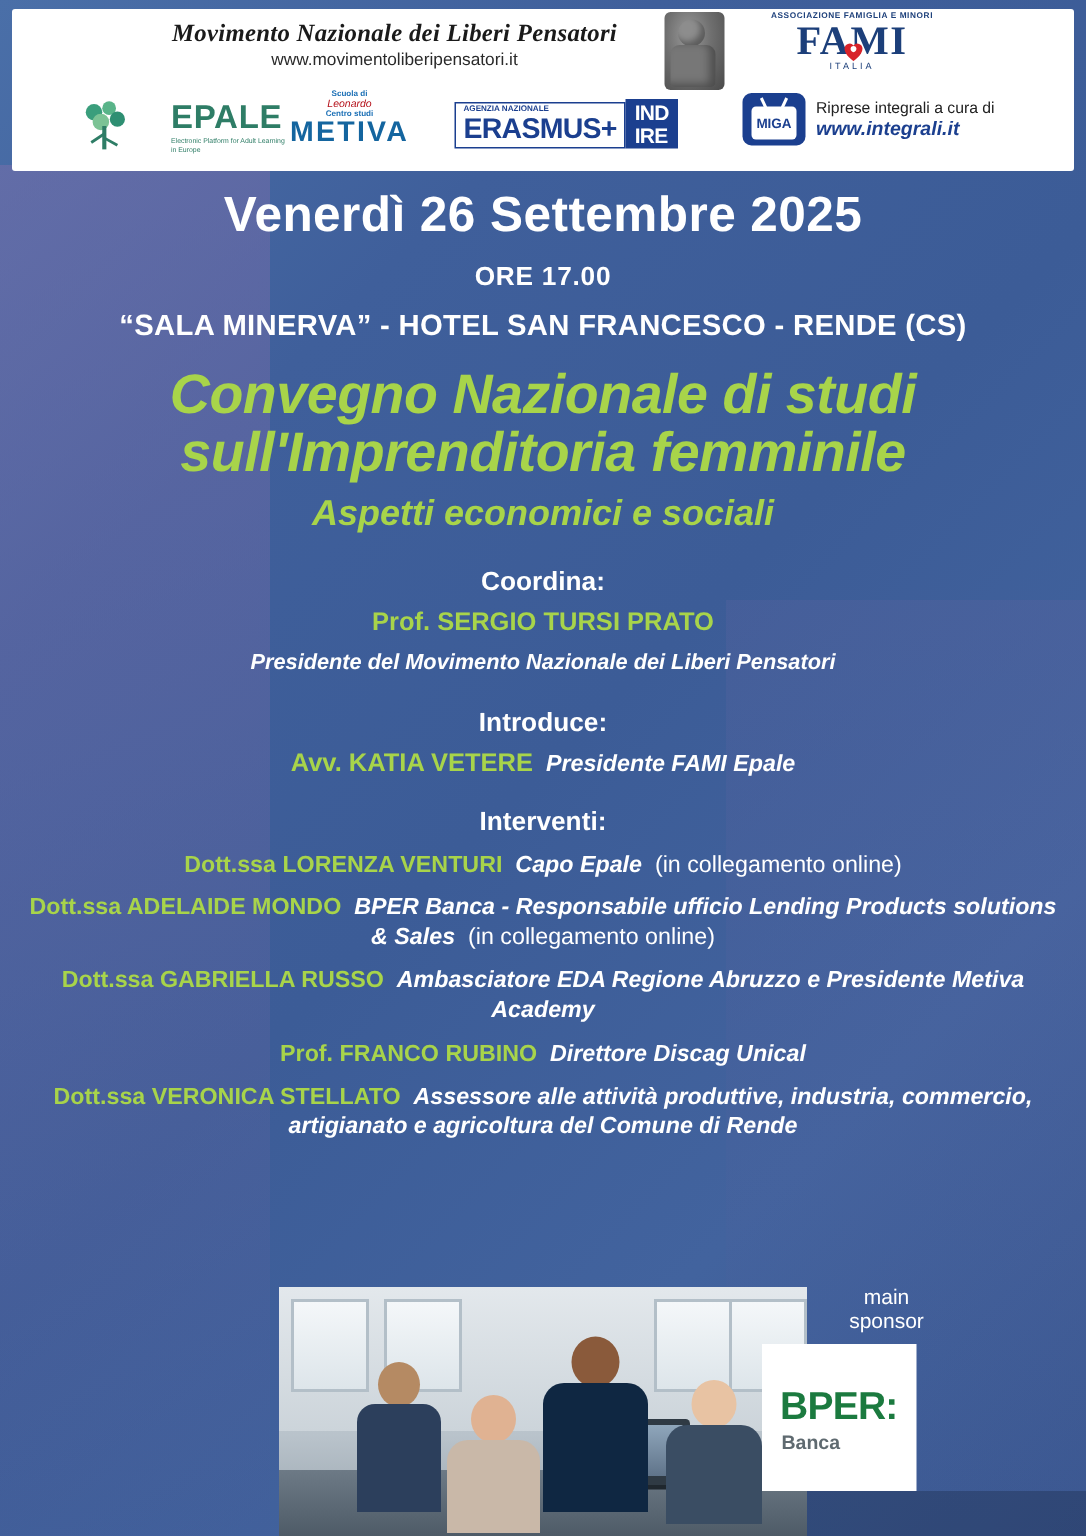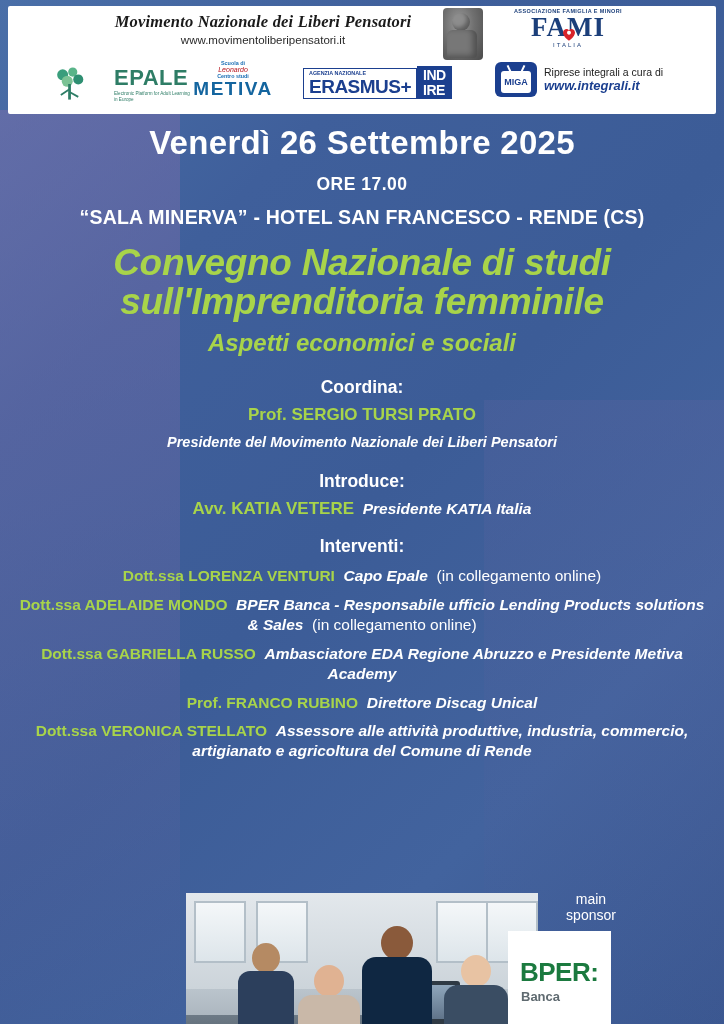--- a/index.html
+++ b/index.html
@@ -158,21 +158,21 @@
   .green { color: #a8d44a; font-weight: bold; }
   .wi { color: #ffffff; font-weight: bold; font-style: italic; }
   .wn { color: #ffffff; font-weight: normal; }
   .role-it { font-style: italic; font-weight: bold; color: #ffffff; }
   .sub-italic { font-size: 14.5px; font-style: italic; font-weight: bold; color: #ffffff; }
 
   .interventi { margin-top: 16px; }
   .iv { margin-top: 9px; font-size: 15.5px; padding: 0 18px; line-height: 1.28; }
 
   
-  .bottom { position: absolute; left: 0; right: 0; bottom: 0; height: 131px; z-index: 4; }
+  .bottom { position: absolute; left: 0; right: 0; bottom: 0; height: 166px; z-index: 4; }
   .photo {
     position: absolute; left: 186px; top: 0; width: 352px; height: 180px;
     overflow: hidden;
     background: linear-gradient(180deg,#cfd6dc 0%,#b9c3cb 55%,#8e9aa4 100%);
   }
   .ph-wall {
     position:absolute; left:0; top:0; right:0; height:96px;
     background: linear-gradient(180deg,#e3e8ec,#ccd4da);
   }
   .ph-win {
@@ -323,21 +323,21 @@
       <div class="line">
         <span class="green" style="font-size:17px;">Prof. SERGIO TURSI PRATO</span>
       </div>
       <div class="line sub-italic">Presidente del Movimento Nazionale dei Liberi Pensatori</div>
     </div>
 
     <div class="sec">
       <div class="sec-head">Introduce:</div>
       <div class="line">
         <span class="green" style="font-size:17px;">Avv. KATIA VETERE</span>
-        <span class="role-it" style="font-size:15.5px;">&nbsp;</span><span class="role-it" style="font-size:15.5px;">Presidente KATIA Italia</span>
+        <span class="role-it" style="font-size:15.5px;">&nbsp;</span><span class="role-it" style="font-size:15.5px;">Presidente FAMI Epale</span>
       </div>
     </div>
 
     <div class="interventi">
       <div class="sec-head">Interventi:</div>
 
       <div class="iv">
         <span class="green">Dott.ssa LORENZA VENTURI</span>
         <span class="wi">&nbsp;</span><span class="wi">Capo Epale</span>
         <span class="wn">&nbsp;</span><span class="wn">(in collegamento online)</span>

